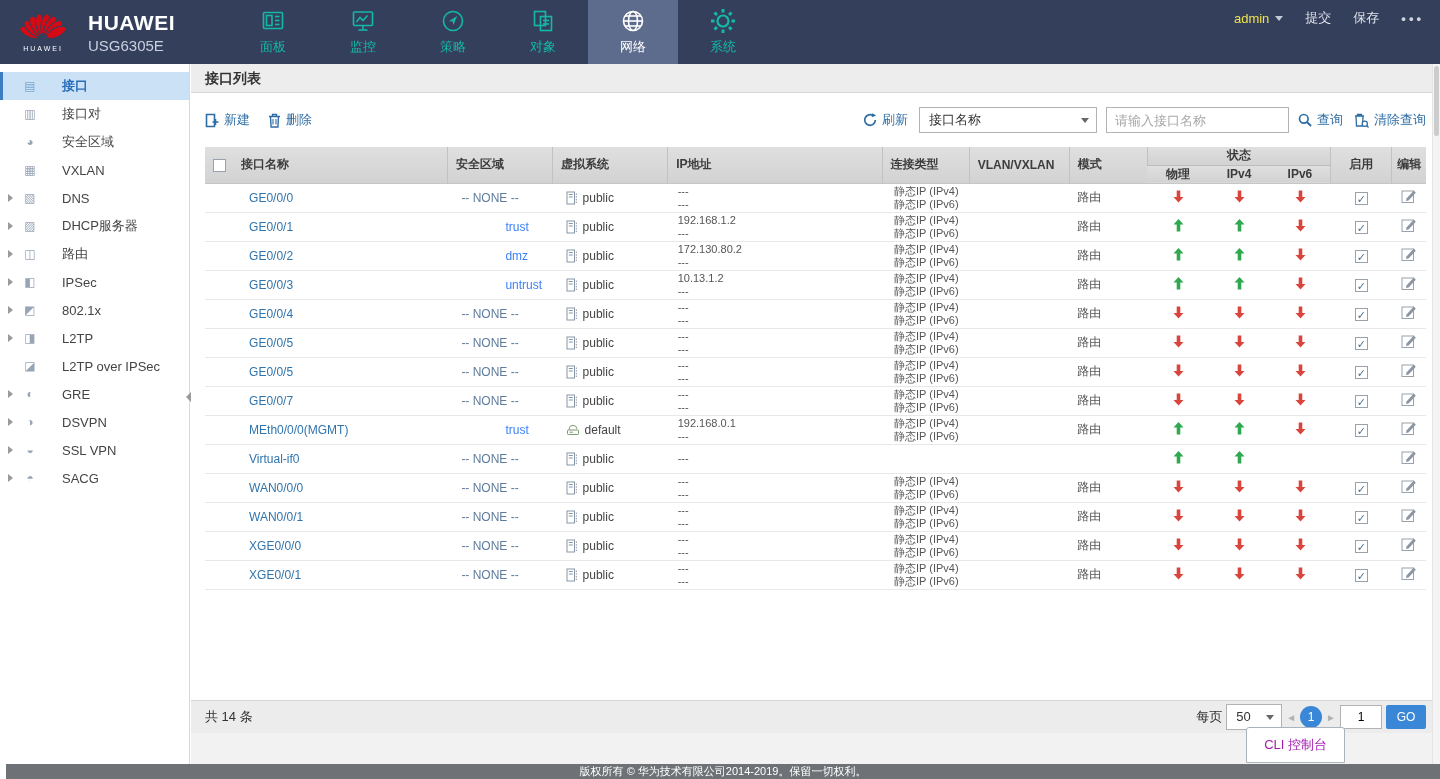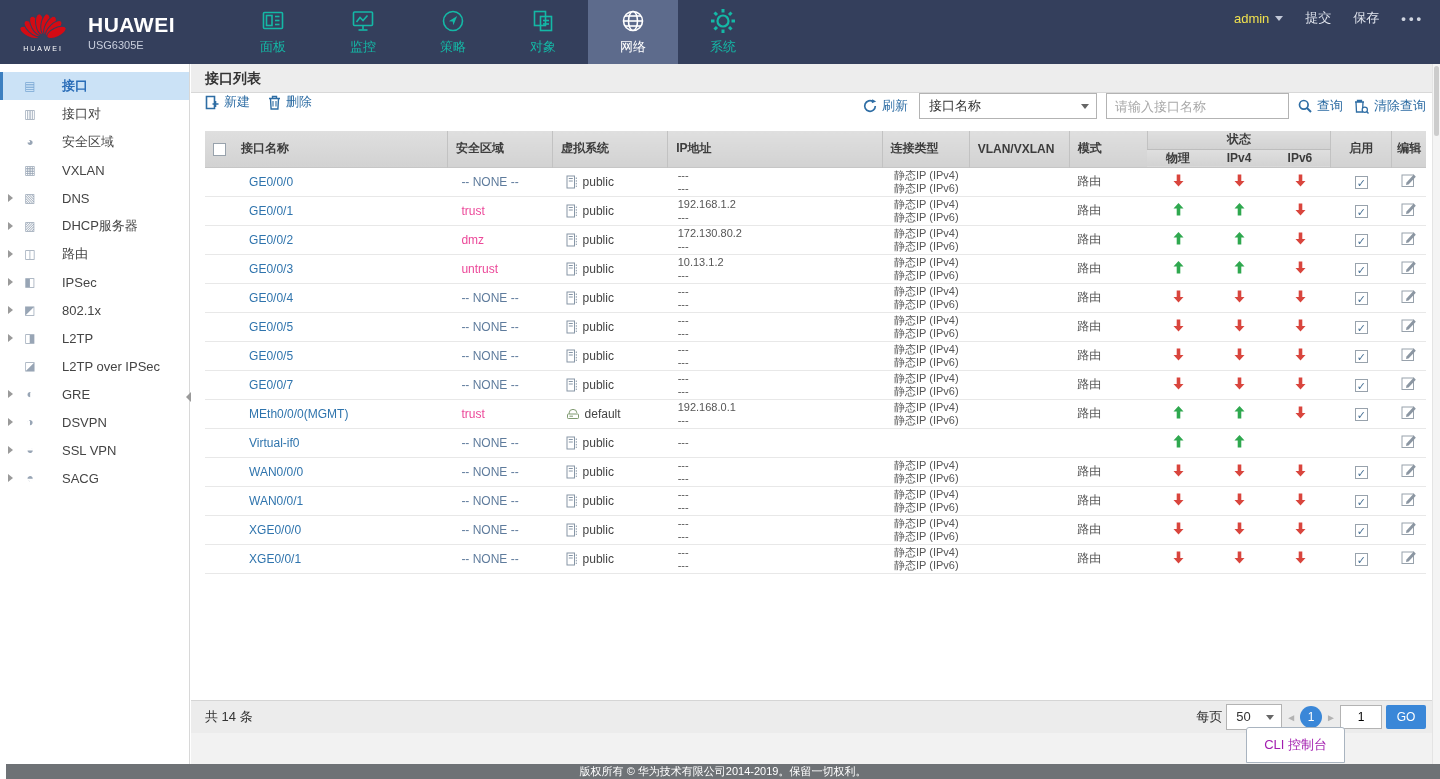--- a/index.html
+++ b/index.html
@@ -6,21 +6,21 @@
     font-family:"Liberation Sans","DejaVu Sans",sans-serif;background:#fff;position:relative;}
   *{box-sizing:border-box;}
 
   
   .navbar{position:absolute;top:0;left:0;right:0;height:64px;background:#343f5c;display:flex;z-index:5;}
   .brand{display:flex;align-items:center;padding-left:12px;width:208px;flex:none;}
   .logo-block{width:62px;text-align:center;}
   .logo-text{color:#fff;font-size:7px;letter-spacing:2px;margin-top:-1px;}
   .brand-names{margin-left:14px;}
   .brand-name{color:#fff;font-size:21px;font-weight:bold;letter-spacing:.5px;}
-  .brand-model{color:#c9cfdd;font-size:11px;margin-top:2px;}
+  .brand-model{color:#c9cfdd;font-size:15px;margin-top:2px;}
   .nav-tabs{display:flex;margin-left:20px;}
   .nav-tab{width:90px;display:flex;flex-direction:column;align-items:center;justify-content:center;color:#14b8a6;cursor:pointer;}
   .nav-tab.active{background:#5d6b8c;color:#fff;}
   .nav-tab .tab-label{font-size:13px;margin-top:4px;}
   .nav-right{position:absolute;right:16px;top:9px;display:flex;align-items:center;gap:22px;color:#dfe3ec;font-size:13px;}
   .admin-name{color:#f0e14e;}
   .caret-down{display:inline-block;width:0;height:0;border-left:4px solid transparent;border-right:4px solid transparent;border-top:5px solid #c3c9d8;margin-left:6px;vertical-align:2px;}
   .more-dots{letter-spacing:3px;font-weight:bold;color:#cfd4df;}
 
   
@@ -30,21 +30,21 @@
   .side-arrow{width:20px;display:flex;justify-content:center;flex:none;}
   .side-arrow i{width:0;height:0;border-top:4px solid transparent;border-bottom:4px solid transparent;border-left:5px solid #9a9a9a;}
   .side-icon{width:20px;flex:none;color:#98a5b5;font-size:12px;text-align:center;}
   .side-item.selected .side-icon{color:#7aa7d4;}
   .side-label{margin-left:22px;white-space:nowrap;}
   .collapse-handle{position:absolute;right:-2px;top:328px;width:0;height:0;border-top:5px solid transparent;border-bottom:5px solid transparent;border-right:5px solid #9a9a9a;}
 
   
   .main{position:absolute;left:191px;top:64px;right:0;bottom:15px;display:flex;flex-direction:column;background:#fff;}
   .page-titlebar{height:29px;line-height:29px;background:#ededed;border-bottom:1px solid #d8d8d8;font-size:14px;font-weight:bold;color:#333;padding:0 14px;flex:none;}
-  .toolbar{height:38px;display:flex;align-items:flex-start;padding:0 14px;flex:none;}
+  .toolbar{height:54px;display:flex;align-items:center;padding:0 14px;flex:none;}
   .tbtn{display:flex;align-items:center;gap:5px;color:#2e6da4;font-size:13px;cursor:pointer;margin-right:18px;}
   .toolbar-right{margin-left:auto;display:flex;align-items:center;gap:9px;}
   .select-box{position:relative;border:1px solid #b3b3b3;background:#fff;height:26px;line-height:24px;font-size:13px;color:#333;padding:0 22px 0 9px;cursor:pointer;}
   .select-box .sel-caret{position:absolute;right:7px;top:10px;width:0;height:0;border-left:4px solid transparent;border-right:4px solid transparent;border-top:5px solid #666;}
   .filter-select{width:178px;}
   .search-input{width:183px;height:26px;border:1px solid #b3b3b3;font-size:13px;padding:0 8px;color:#333;outline:none;}
   .search-input::placeholder{color:#a8a8a8;}
 
   
   .table-wrap{flex:1;overflow:hidden;padding:0 14px;}
@@ -55,21 +55,21 @@
   .iface thead th.hc{text-align:center;padding:0;}
   .iface tbody td{height:29px;border-bottom:1px solid #e8e8e8;font-size:12px;color:#555;padding:0 8px;overflow:hidden;white-space:nowrap;}
   .iface tbody tr:first-child td{border-top:1px solid #c6c6c6;}
   .c-name{padding-left:10px !important;}
   .c-zone{padding-left:14px !important;}
   .c-vsys{padding-left:13px !important;}
   .c-ip{padding-left:10px !important;}
   .c-conn{padding-left:12px !important;}
   .ln{font-size:11px;line-height:13px;}
   .iflink{color:#2f74ad;cursor:pointer;}
-  .zone-link{color:#ec4899;cursor:pointer;}
+  .zone-link{color:#3b82f6;cursor:pointer;margin-left:44px;}
   .zone-none{color:#5e7b9c;cursor:pointer;}
   .c-st,.c-en,.c-ed{text-align:center;padding:0 !important;}
   .cbx{display:inline-block;width:13px;height:13px;border:1px solid #98a2ac;background:#fff;font-size:11px;line-height:12px;color:#4a7296;text-align:center;vertical-align:middle;cursor:pointer;}
   .hdr-cbx{margin:0 10px 0 0;}
   .vsys{display:inline-flex;align-items:center;gap:5px;vertical-align:middle;color:#444;}
   .edit-btn{display:inline-block;cursor:pointer;line-height:0;}
 
   
   .pagebar{flex:none;height:33px;background:#ececec;border-top:1px solid #d5d5d5;display:flex;align-items:center;padding:0 14px;font-size:13px;color:#333;}
   .pager{margin-left:auto;display:flex;align-items:center;gap:4px;}

